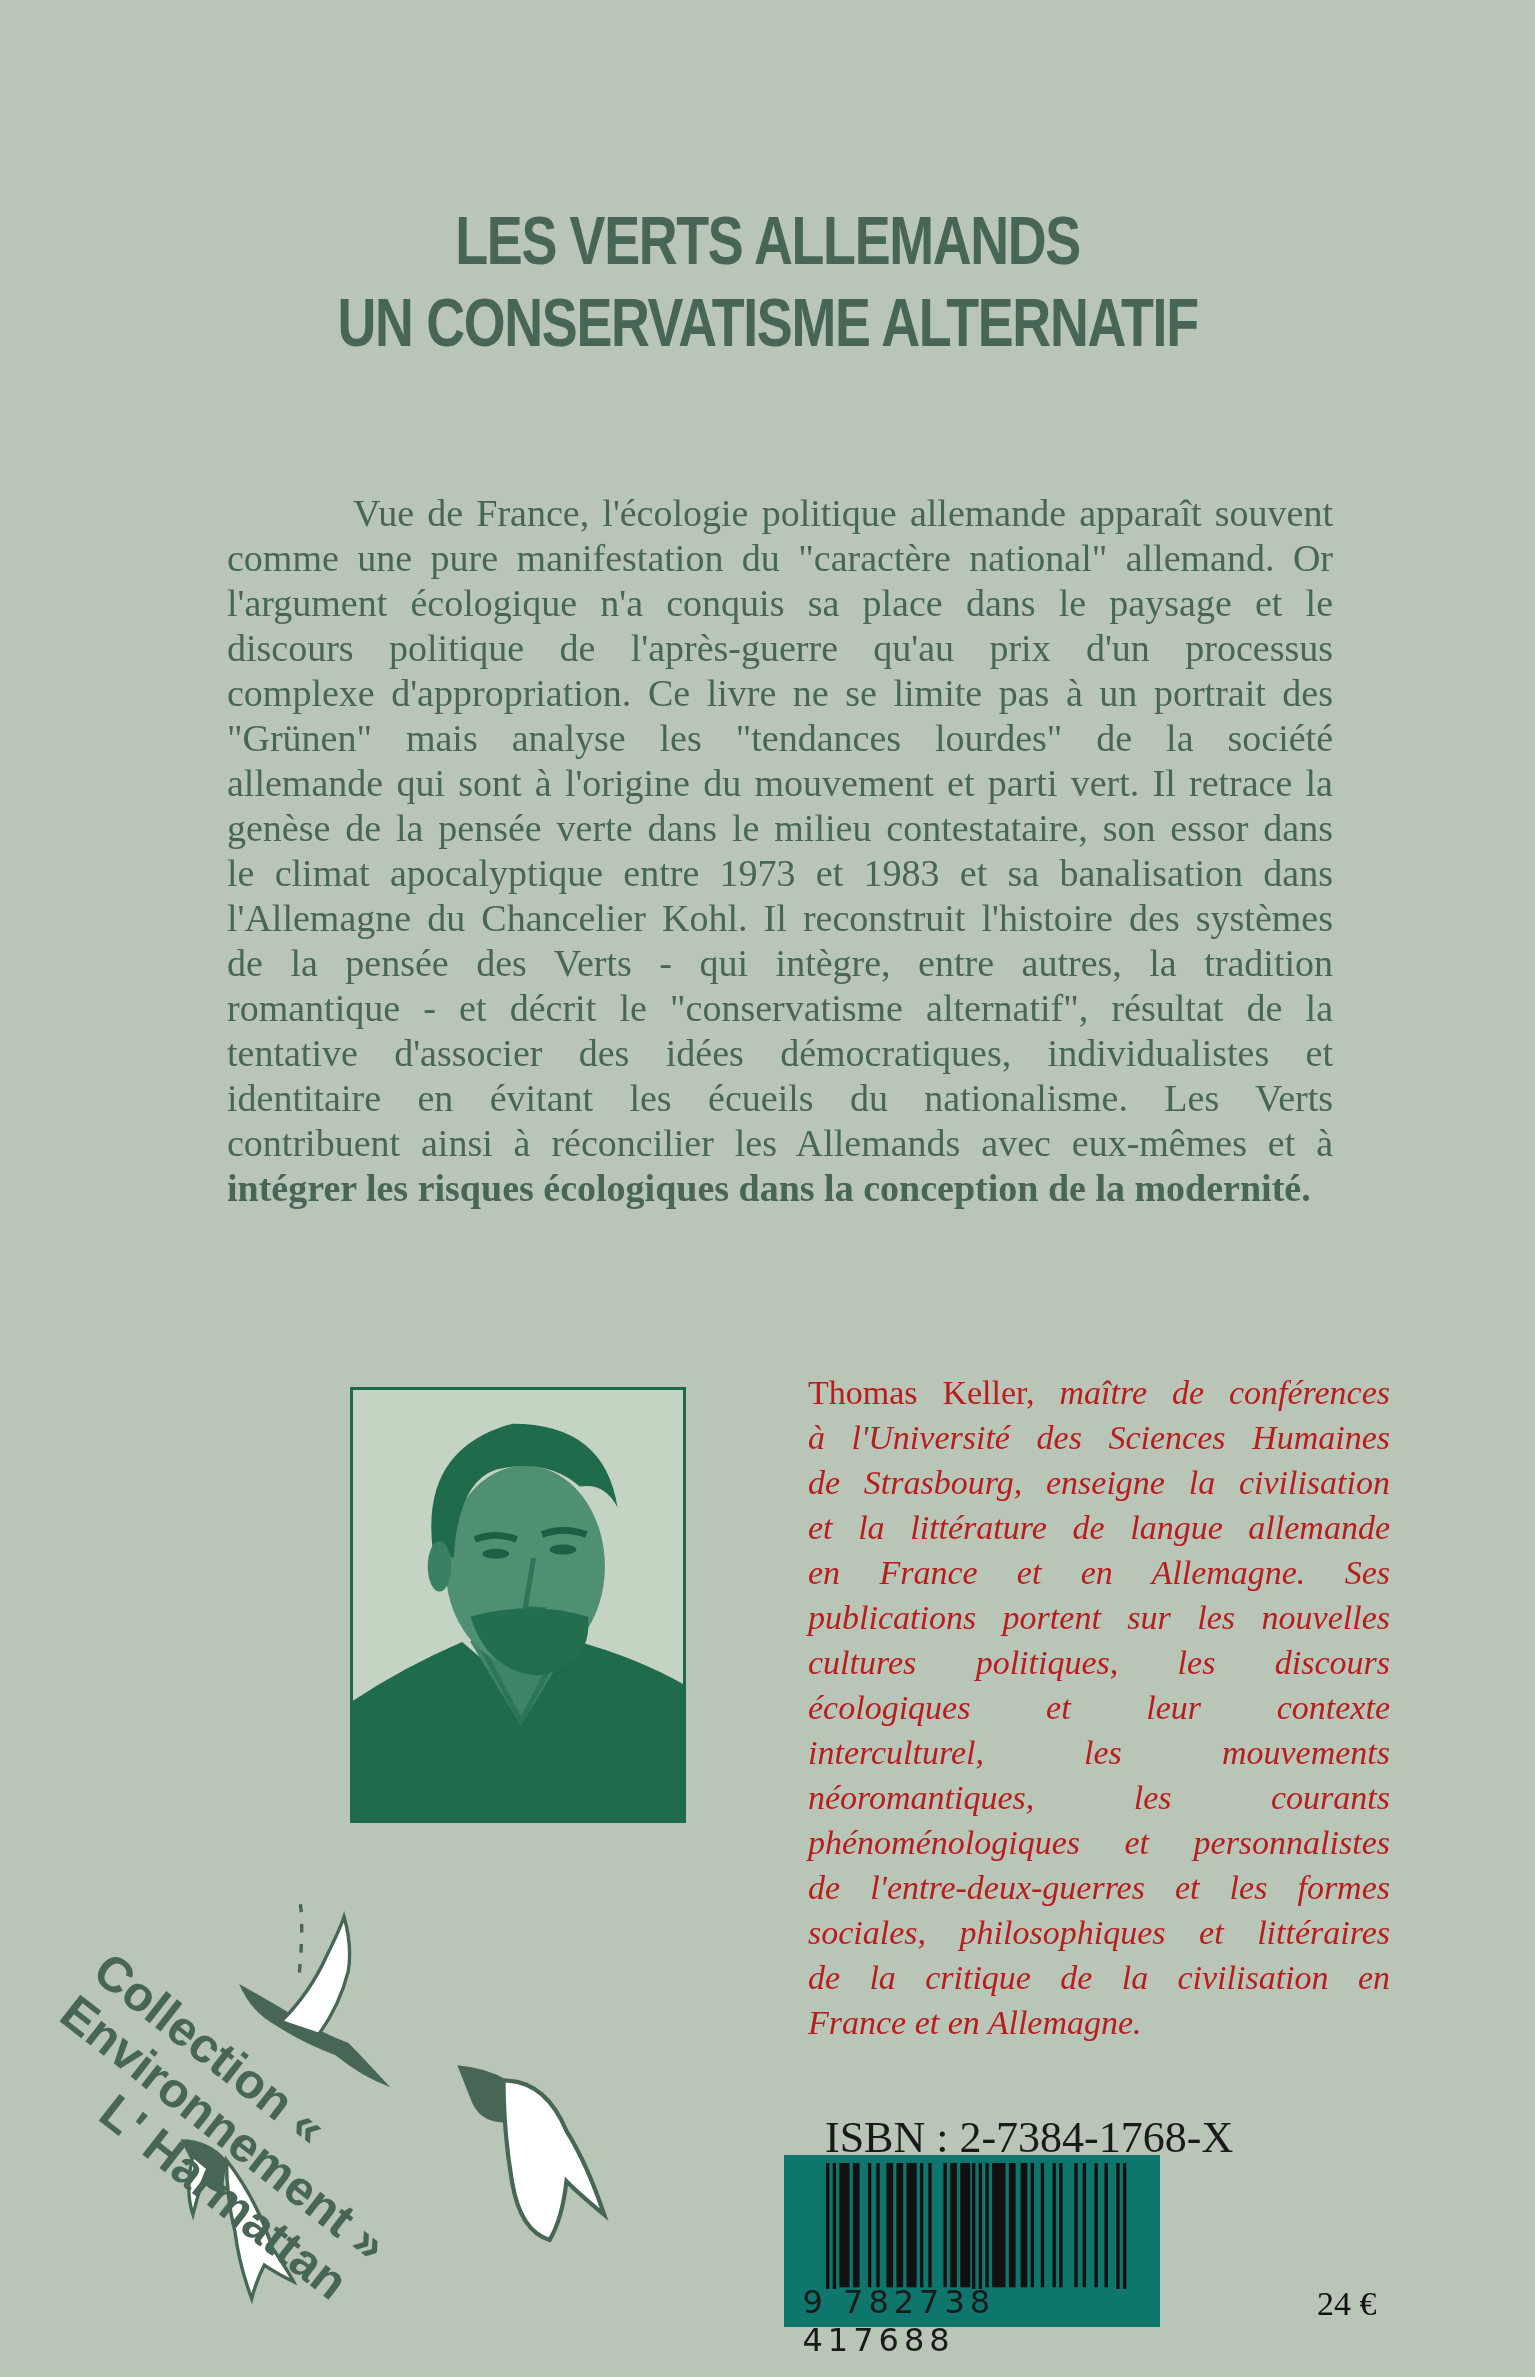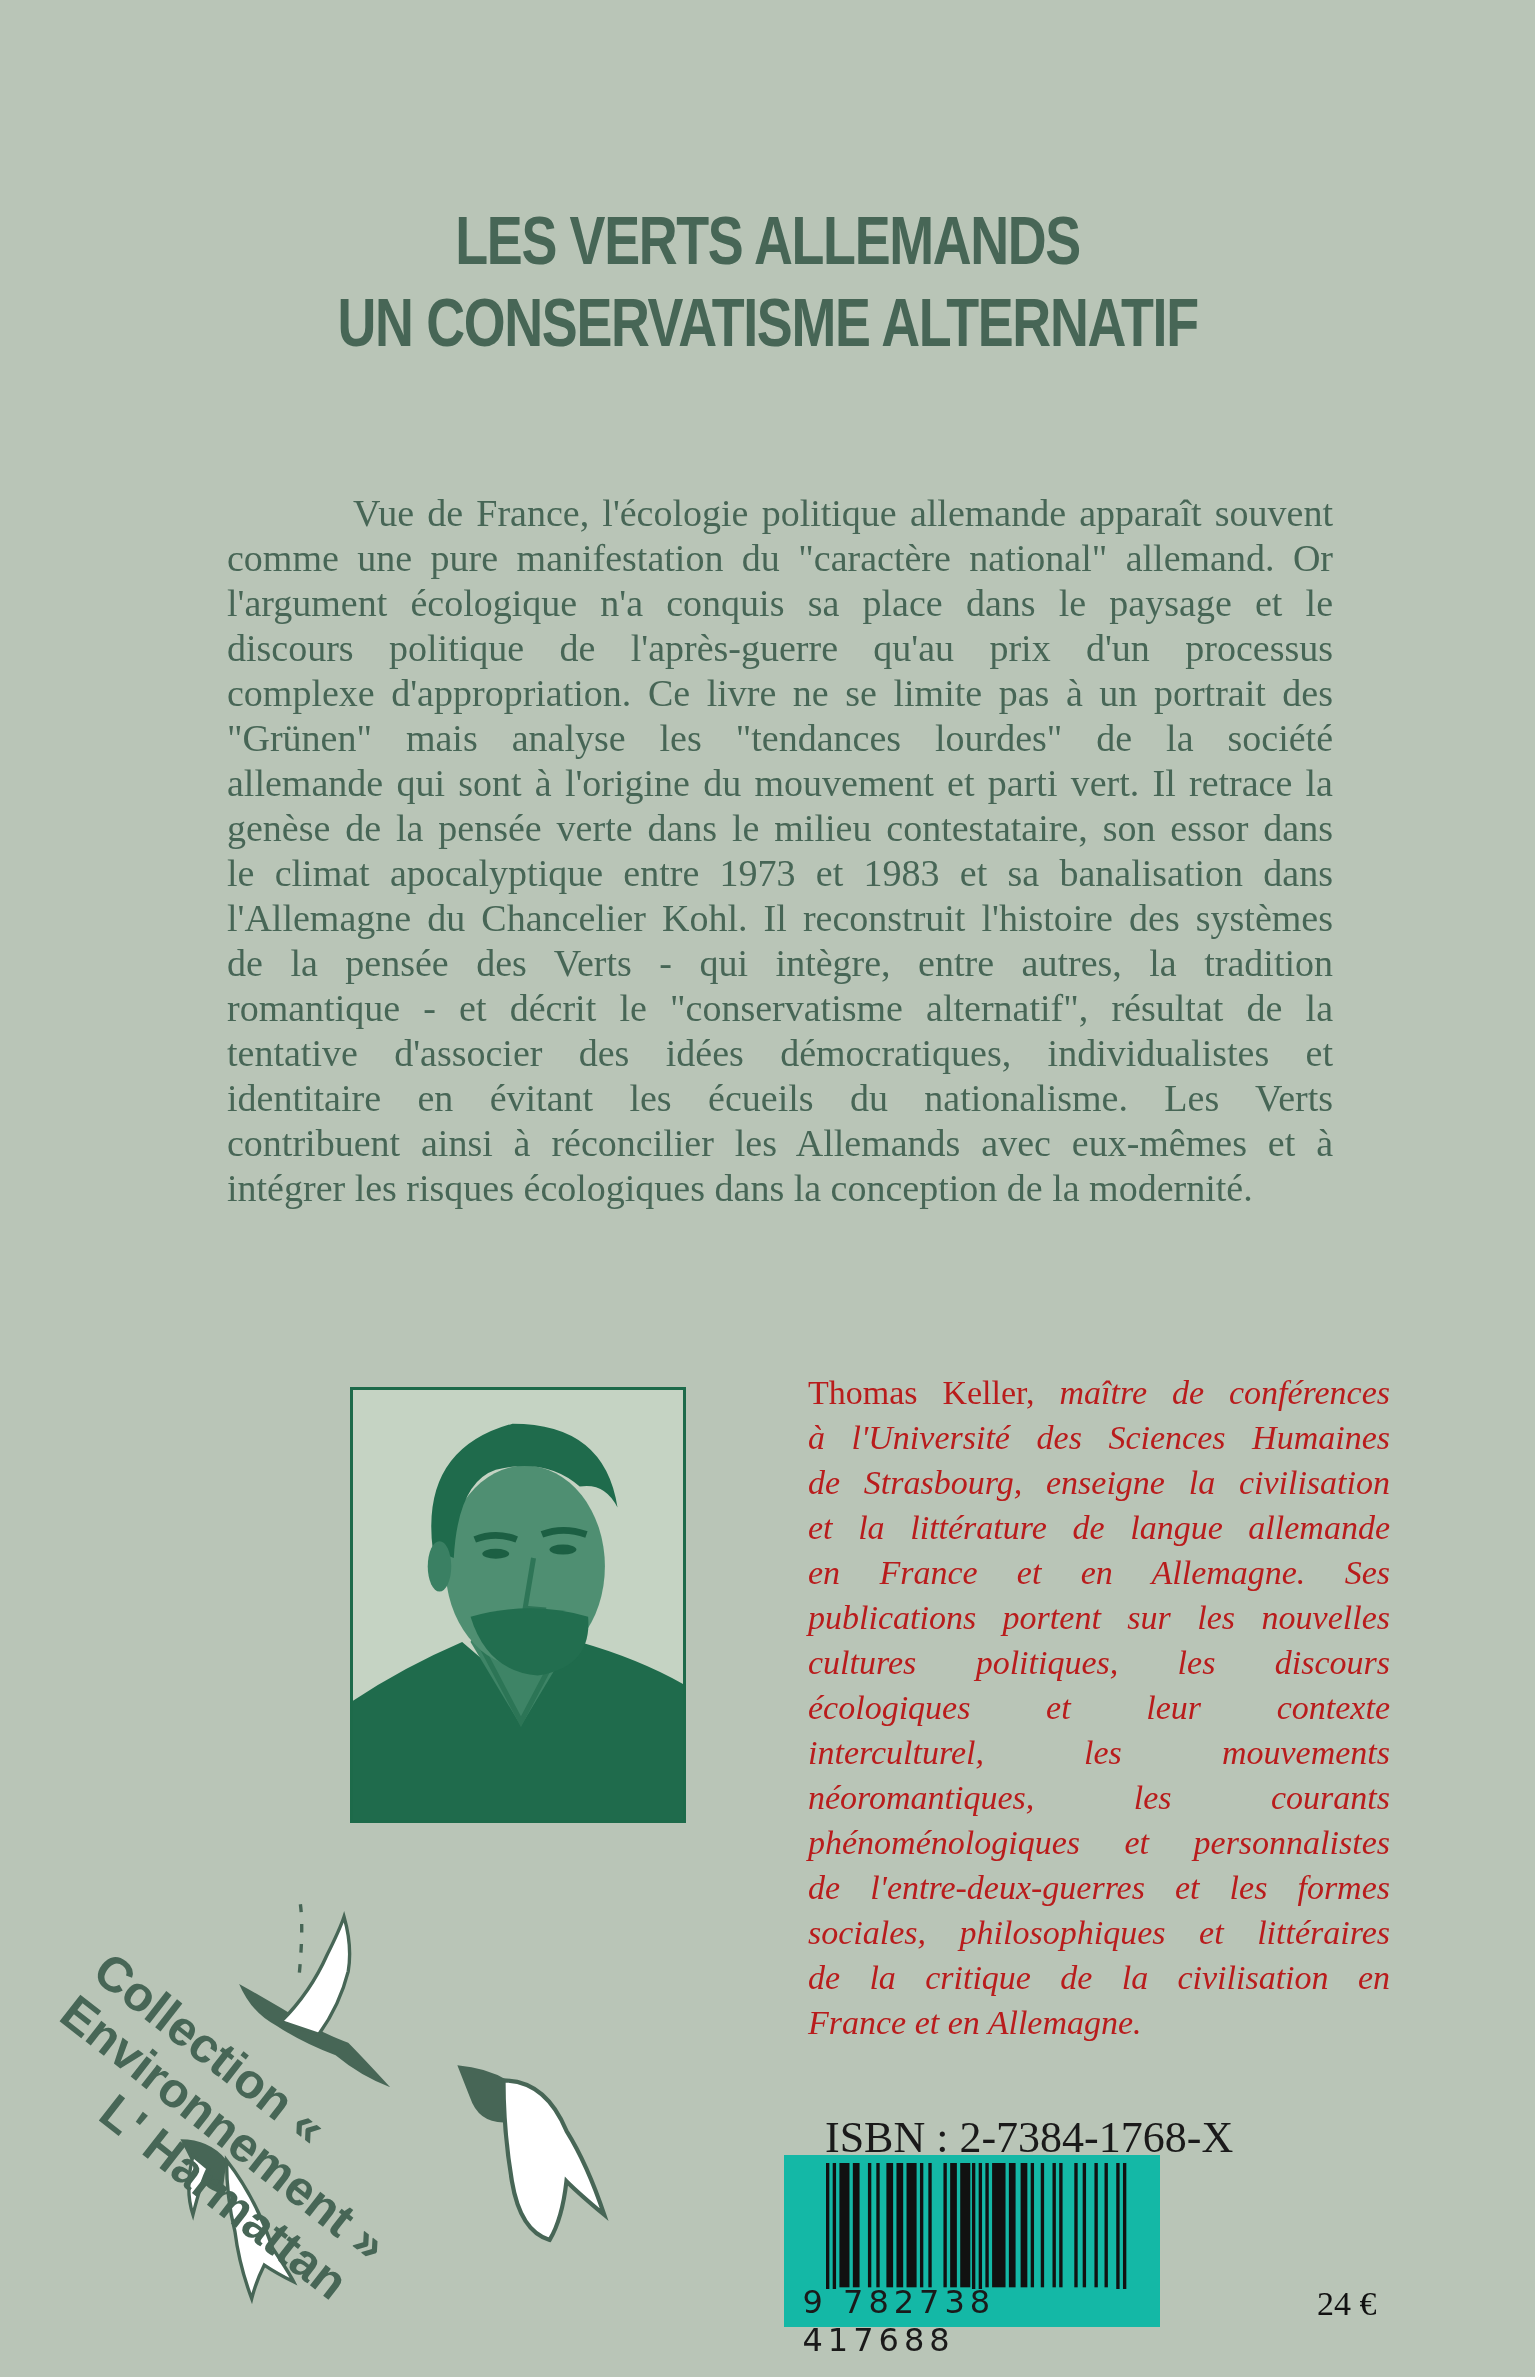--- a/index.html
+++ b/index.html
@@ -1,31 +1,31 @@
 <!DOCTYPE html>
 <html style="font-size:13.4px"><head>
 <meta charset="utf-8">
 <style>
   html, body { margin:0; padding:0; }
   body { width:1535px; height:2377px; background:#b9c5b7; position:relative; overflow:hidden; }
   #title { position:absolute; left:0; width:1535px; top:200px; text-align:center; font-family:"Liberation Sans", sans-serif; font-weight:bold; color:#476656; letter-spacing:-1.7px; transform:scaleX(0.78); transform-origin:768px 0; }
   #title .l { display:block; font-size:69px; line-height:82px; }
   #body { position:absolute; left:227px; width:1106px; top:460px; font-family:"Liberation Serif", serif; font-size:38px; line-height:45px; color:#476656; text-align:justify;margin-top:31px; }
   #body .line { display:block; height:45px; text-align:justify; text-align-last:justify; white-space:nowrap; overflow:visible; }
-  #body .line.last { text-align-last:left; }
+  #body .line.last { text-align-last:left;font-weight:bold; }
   #body .line.first { padding-left:126px; }
   #photo { position:absolute; left:350px; top:1387px; width:336px; height:436px; box-sizing:border-box; border:3.4px solid #1d6a4a; background:#c5d3c3; overflow:hidden; }
   #bio { position:absolute; left:808px; width:582px; top:1370px; font-family:"Liberation Serif", serif; font-size:34px; line-height:45px; color:#b91c1c; font-style:italic; }
   #bio .line { display:block; height:45px; text-align:justify; text-align-last:justify; white-space:nowrap; }
   #bio .line.last { text-align-last:left; }
   #bio .name { font-style:normal; }
   #logo { position:absolute; left:109px; top:1879px; width:554px; height:470px; }
   #logo-text { position:absolute; left:0; top:0; font-family:"Liberation Sans", sans-serif; font-weight:bold; color:#476656; font-size:49px; line-height:54px; transform-origin:0 0; }
   #isbn { position:absolute; left:825px; top:2112px; font-family:"Liberation Serif", serif; font-size:44px; color:#1a1a1a; }
-  #barcode { position:absolute; left:784px; top:2155px; width:376px; height:172px; background:#14b8a6; }
+  #barcode { position:absolute; left:784px; top:2155px; width:376px; height:172px; background:#0f766e; }
   #bars { position:absolute; left:42px; top:8.4px; width:302px; height:126px; }
   #barnums { position:absolute; left:18.5px; top:128px; width:336px; font-family:"DejaVu Sans", sans-serif; font-size:32px; color:#1a1a1a; letter-spacing:5px; }
   #price { position:absolute; left:1317px; top:2285px; font-family:Liberation Serif, serif; font-size:34px; color:#111;text-align:center; }
 </style>
 </head>
 <body>
 
 <div id="title">
   <span class="l">LES VERTS ALLEMANDS</span>
   <span class="l">UN CONSERVATISME ALTERNATIF</span>

